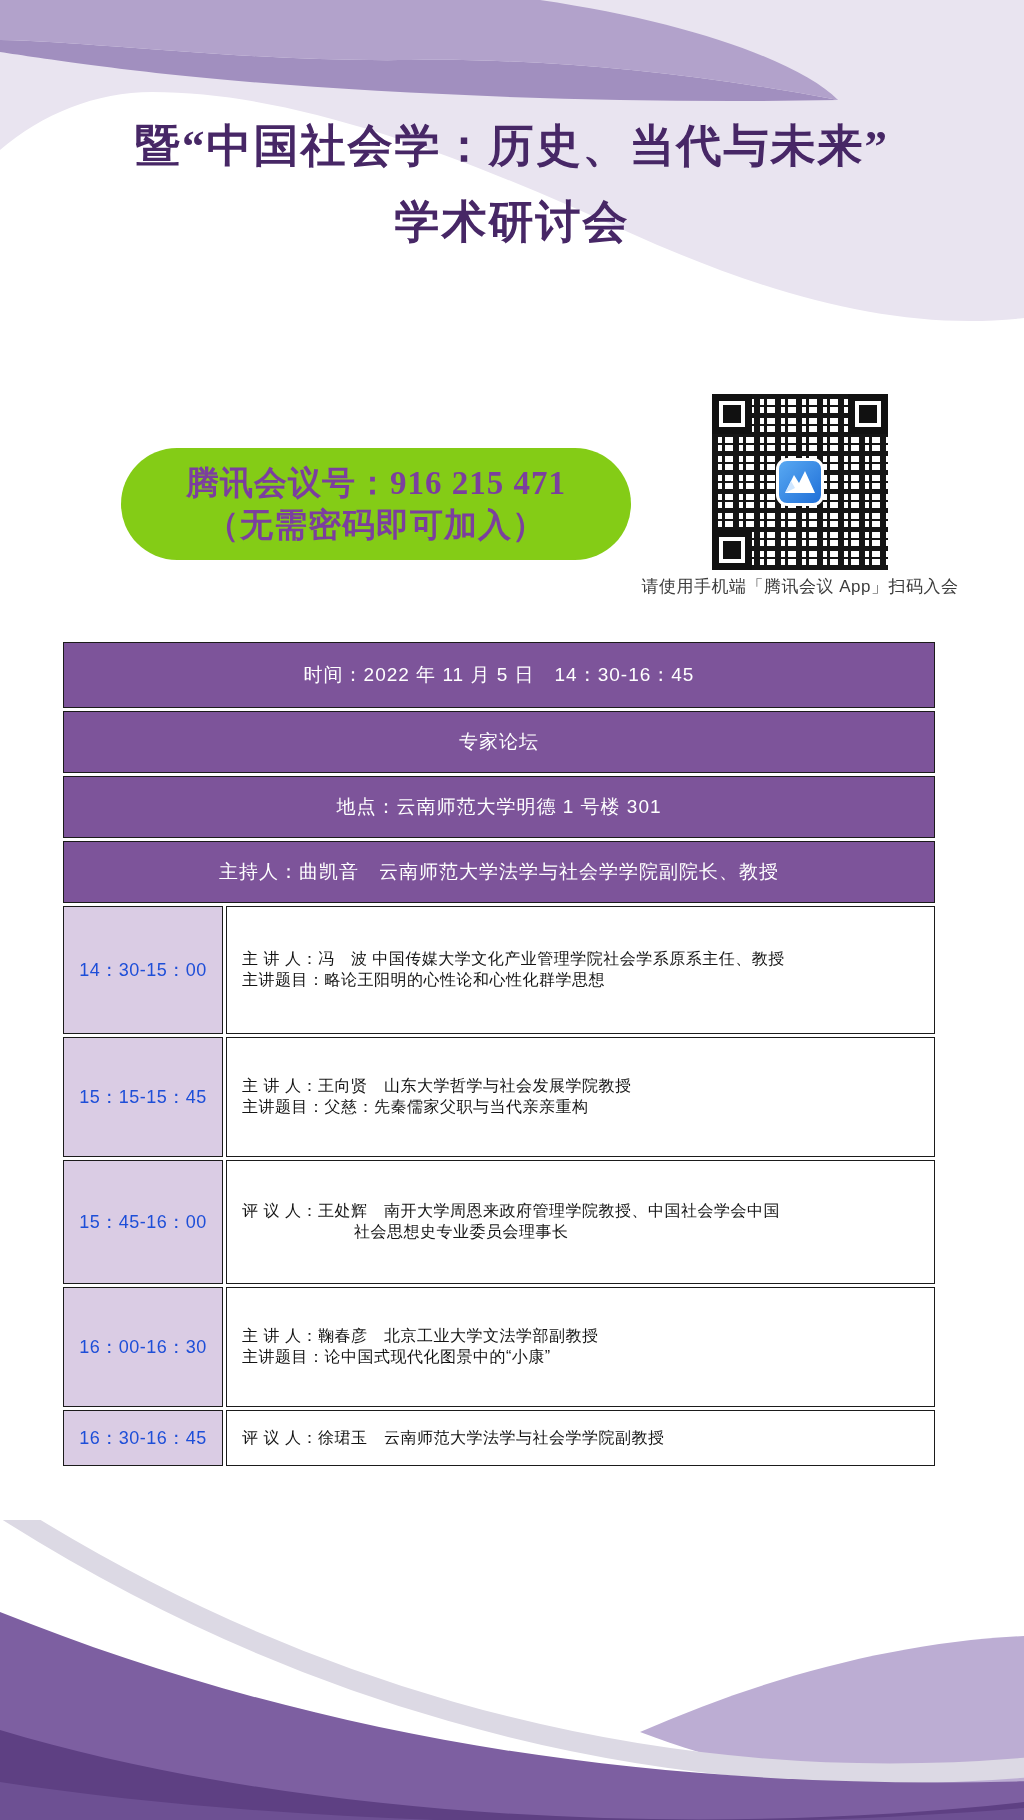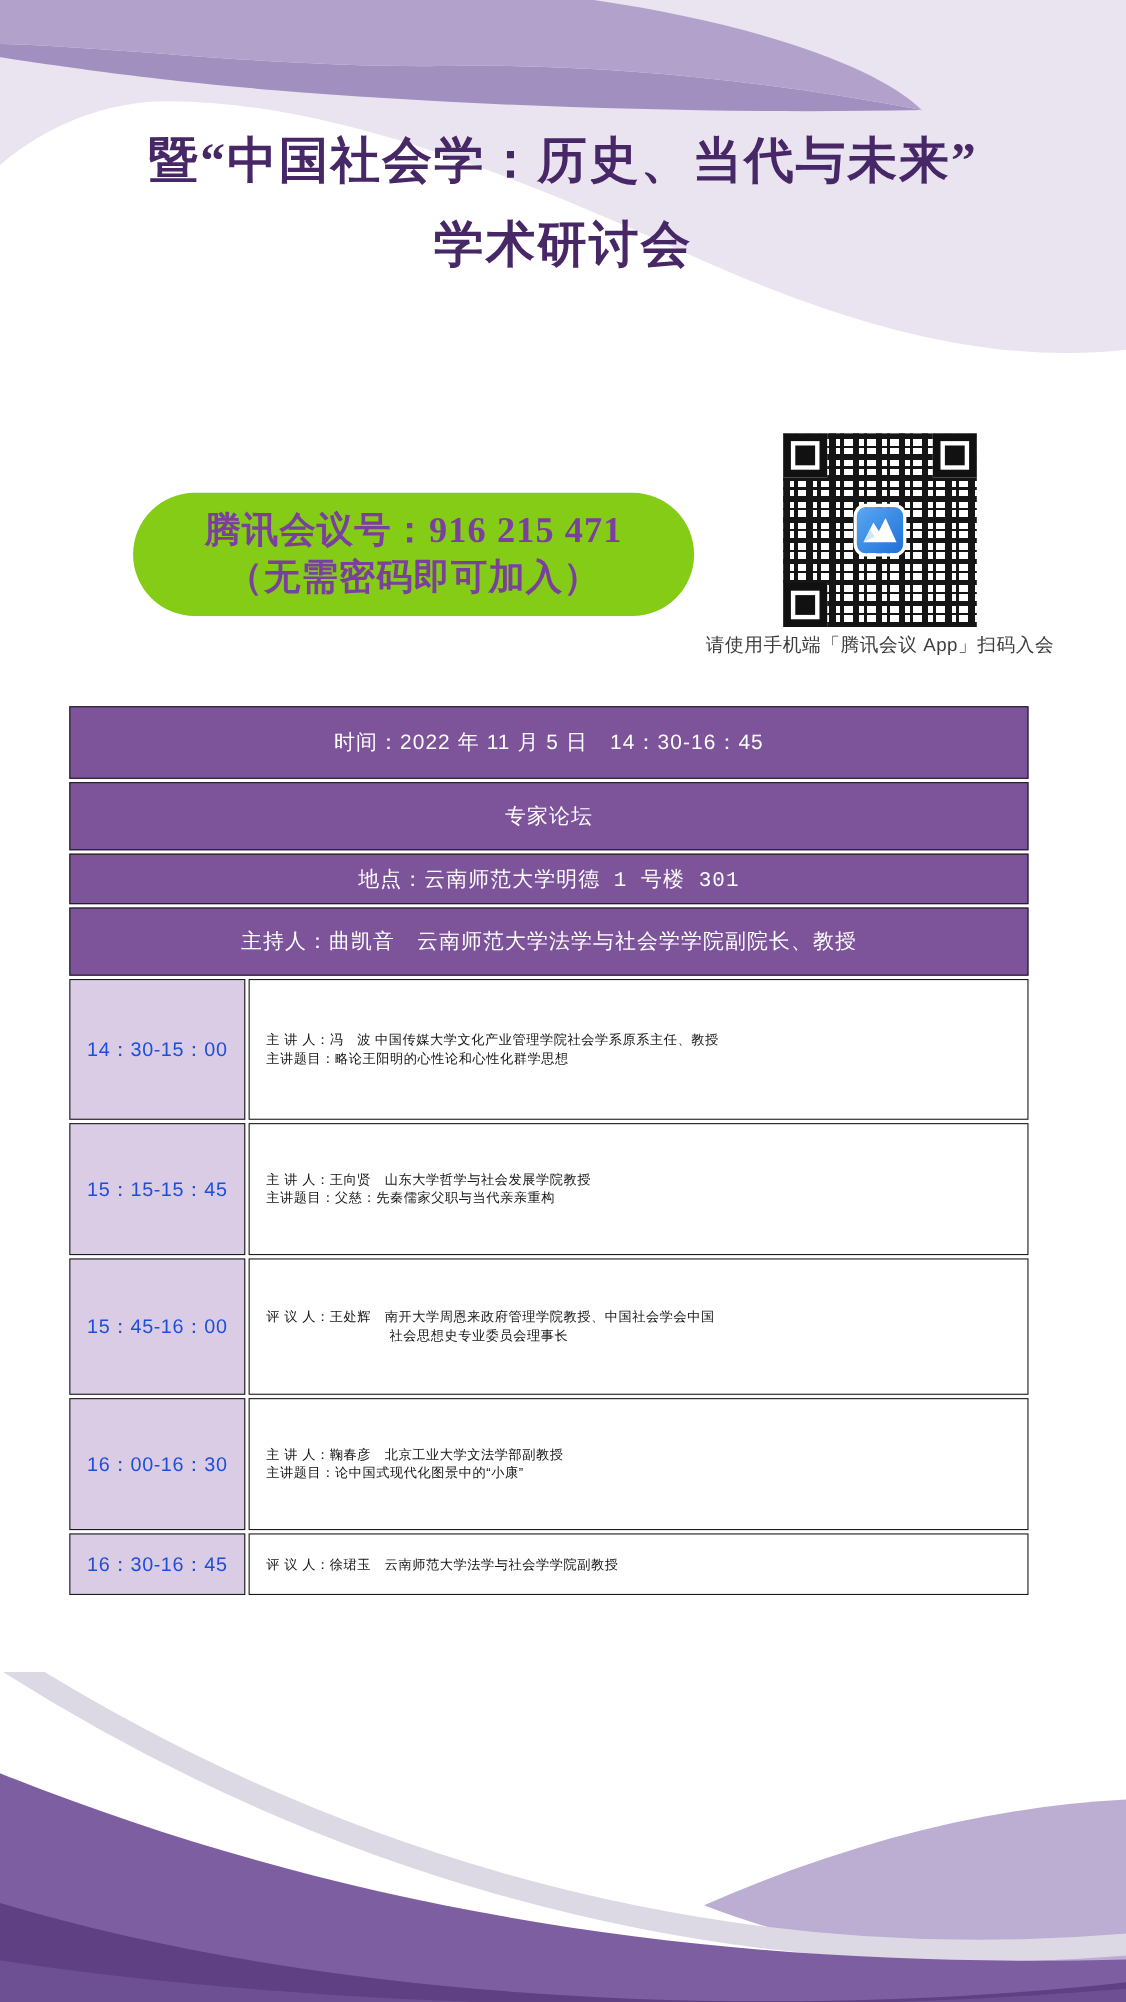--- a/index.html
+++ b/index.html
@@ -33,21 +33,21 @@
 
   .qr-caption{position:absolute;top:575px;left:600px;width:400px;text-align:center;
               font-size:17px;color:#3d3d3d;letter-spacing:0.5px;}
 
   table.sched{position:absolute;left:60px;top:639px;width:878px;border-collapse:separate;border-spacing:3px;}
   table.sched td{border:1px solid #1b1b1b;box-sizing:border-box;}
   td.prow{background:#7d549a;color:#fff;text-align:center;vertical-align:middle;
           font-size:19px;letter-spacing:1px;}
   td.tcell{background:#dacce4;color:#1d4ed8;text-align:center;vertical-align:middle;
            width:160px;font-size:18px;letter-spacing:0.5px;}
-  td.ccell{background:#fff;color:#141414;font-size:12px;letter-spacing:0.5px;vertical-align:middle;}
+  td.ccell{background:#fff;color:#141414;font-size:16px;letter-spacing:0.5px;vertical-align:middle;}
   td.ccell .lines{display:flex;flex-direction:column;justify-content:space-evenly;height:100%;
                   padding:0 8px 0 14px;box-sizing:border-box;}
   td.ccell .line{white-space:nowrap;}
   td.ccell .cont{padding-left:112px;}
 </style>
 </head>
 <body>
 
 <div class="page">
 
@@ -91,21 +91,21 @@
 
   <table class="sched">
     <tbody>
         <tr>
       <td class="prow" colspan="2" style="height:66px;">时间：2022 年 11 月 5 日　14：30-16：45</td>
     </tr>
     <tr>
       <td class="prow" colspan="2" style="height:62px;">专家论坛</td>
     </tr>
     <tr>
-      <td class="prow" colspan="2" style="height:46px;font-family:Liberation Mono, monospace;">地点：云南师范大学明德 1 号楼 301</td>
+      <td class="prow" colspan="2" style="height:62px;">地点：云南师范大学明德 1 号楼 301</td>
     </tr>
     <tr>
       <td class="prow" colspan="2" style="height:62px;">主持人：曲凯音　云南师范大学法学与社会学学院副院长、教授</td>
     </tr>
 
     <tr>
       <td class="tcell" style="height:128px;">14：30-15：00</td>
       <td class="ccell">
         <div class="lines">
           <div class="line">主 讲 人：冯　波  中国传媒大学文化产业管理学院社会学系原系主任、教授</div>

